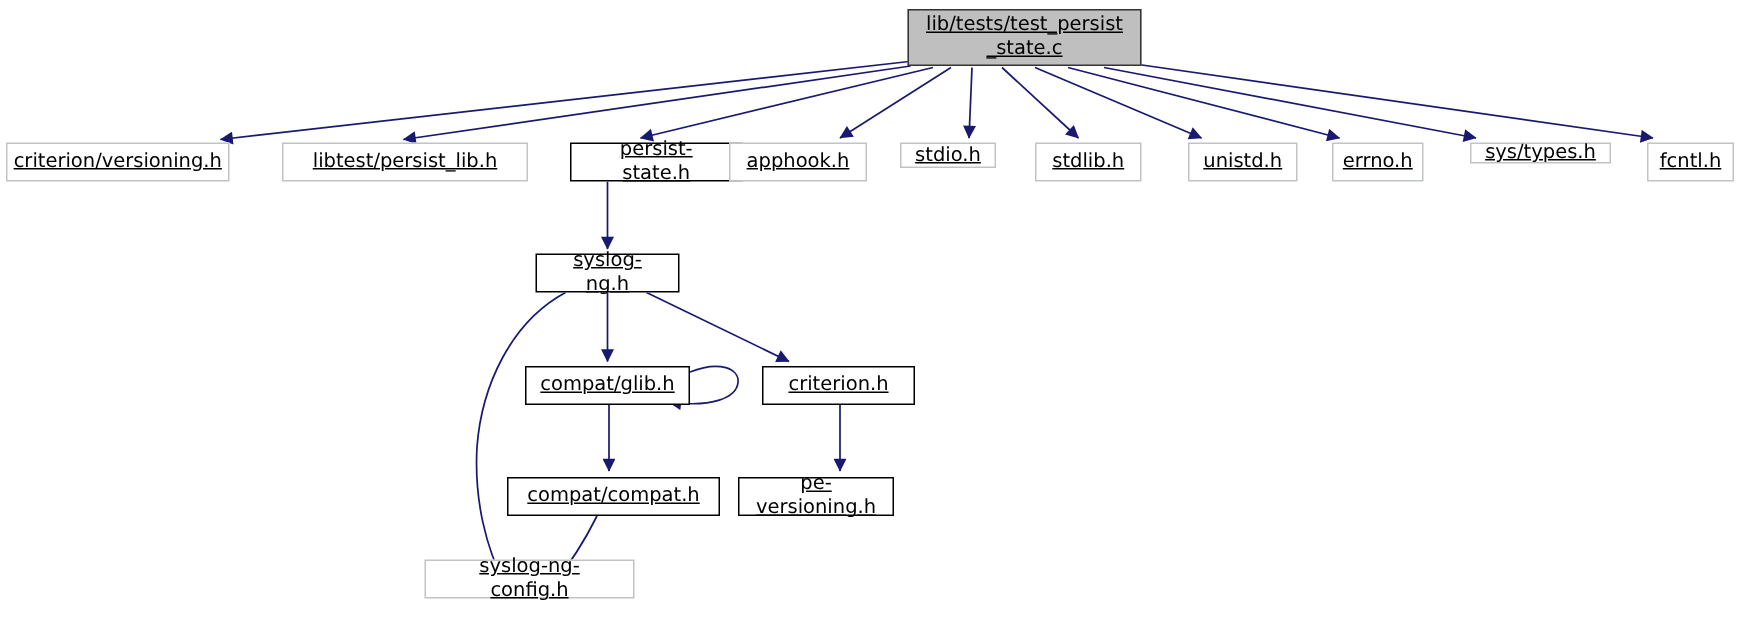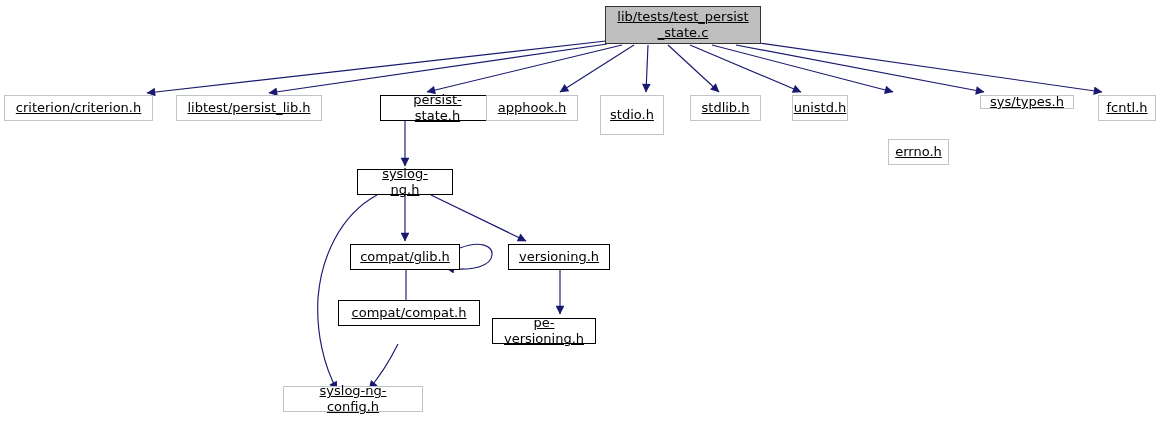--- a/index.html
+++ b/index.html
@@ -64,30 +64,30 @@
       <path d="M431,195 L526,241" class="edge" marker-end="url(#arrowhead)"></path>
       <path d="M377,195 C340,215 321,258 318,298 C316,333 324,366 337,390" class="edge" marker-end="url(#arrowhead)"></path>
       <path d="M460,248 C480,240 493,246 492,255 C491,265 475,272 446,268" class="edge" marker-end="url(#arrowhead)"></path>
       <path d="M406,270 L406,314" class="edge" marker-end="url(#arrowhead)"></path>
       <path d="M398,344 C390,360 380,376 369,389" class="edge" marker-end="url(#arrowhead)"></path>
       <path d="M560,270 L560,314" class="edge" marker-end="url(#arrowhead)"></path>
     </svg>
   <div id="node-layer">
       <div class="node current" style="left: 605px; top: 6px; width: 156px; height: 38px;">lib/tests/test_persist
 _state.c</div>
-      <div class="node plain" style="left: 4px; top: 95px; width: 149px; height: 26px;">criterion/criterion.h</div>
-      <div class="node plain" style="left: 176px; top: 95px; width: 146px; height: 26px;">libtest/persist_lib.h</div>
+      <div class="node plain" style="left: 4px; top: 95px; width: 149px; height: 26px;">criterion/versioning.h</div>
+      <div class="node plain" style="left: 188px; top: 95px; width: 164px; height: 26px;">libtest/persist_lib.h</div>
       <div class="node link" style="left: 348px; top: 95px; width: 115px; height: 26px; margin-left: 32px;">persist-state.h</div>
       <div class="node plain" style="left: 486px; top: 95px; width: 92px; height: 26px;">apphook.h</div>
-      <div class="node plain" style="left: 600px; top: 95px; width: 64px; height: 40px;">stdio.h</div>
+      <div class="node plain" style="left: 600px; top: 95px; width: 64px; height: 17px;">stdio.h</div>
       <div class="node plain" style="left: 690px; top: 95px; width: 71px; height: 26px;">stdlib.h</div>
-      <div class="node plain" style="left: 792px; top: 95px; width: 56px; height: 26px;">unistd.h</div>
-      <div class="node plain" style="left: 888px; top: 95px; width: 61px; height: 26px; margin-top: 44px;">errno.h</div>
+      <div class="node plain" style="left: 792px; top: 95px; width: 73px; height: 26px;">unistd.h</div>
+      <div class="node plain" style="left: 888px; top: 95px; width: 61px; height: 26px;">errno.h</div>
       <div class="node plain" style="left: 980px; top: 95px; width: 94px; height: 14px;">sys/types.h</div>
       <div class="node plain" style="left: 1098px; top: 95px; width: 58px; height: 26px;">fcntl.h</div>
       <div class="node link" style="left: 357px; top: 169px; width: 96px; height: 26px;">syslog-ng.h</div>
       <div class="node link" style="left: 350px; top: 244px; width: 110px; height: 26px;">compat/glib.h</div>
-      <div class="node link" style="left: 508px; top: 244px; width: 102px; height: 26px;">versioning.h</div>
-      <div class="node link" style="left: 338px; top: 300px; width: 142px; height: 26px;">compat/compat.h</div>
+      <div class="node link" style="left: 508px; top: 244px; width: 102px; height: 26px;">criterion.h</div>
+      <div class="node link" style="left: 338px; top: 318px; width: 142px; height: 26px;">compat/compat.h</div>
       <div class="node link" style="left: 492px; top: 318px; width: 104px; height: 26px;">pe-versioning.h</div>
-      <div class="node plain" style="left: 283px; top: 386px; width: 140px; height: 26px;">syslog-ng-config.h</div>
+      <div class="node plain" style="left: 283px; top: 373px; width: 140px; height: 26px;">syslog-ng-config.h</div>
     </div>
 </div>
 
 </body></html>

